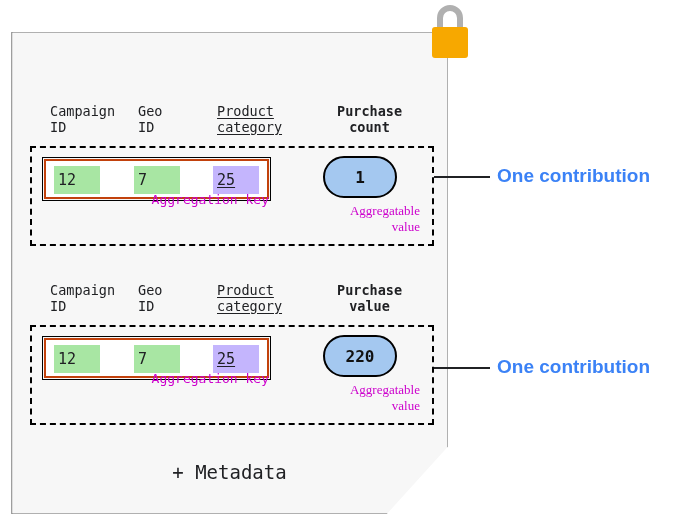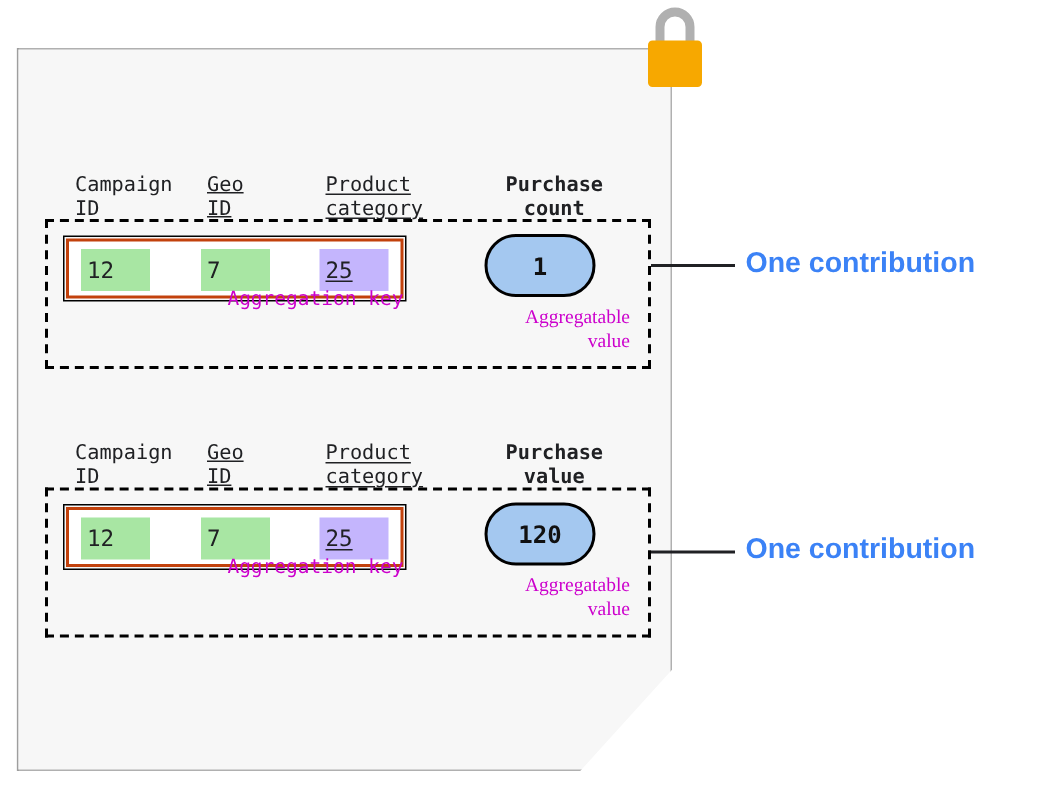--- a/index.html
+++ b/index.html
@@ -79,24 +79,24 @@
     font-size: 13.5px;
     line-height: 15.5px;
     color: #202124;
     white-space: pre;
   }
   .headers-1 { top: 100px; }
   .headers-2 { top: 279px; }
 
   .hdr {
     position: absolute;
-    top: 16px;
+    top: 4px;
   }
   .hdr-campaign { left: 0px; }
-  .hdr-geo      { left: 88px; text-decoration: underline; }
+  .hdr-geo      { left: 88px; }
   .hdr-product  { left: 167px; text-decoration: underline; text-underline-offset: 2px; }
   .hdr-purchase { left: 287px; font-weight: bold; text-align: center; }
 
   
   .key-box {
     position: absolute;
     left: 14px;
     top: 13px;
     width: 225px;
     height: 40px;
@@ -255,24 +255,25 @@
 
   <div class="block block-2">
     <div class="dashed-box"></div>
 
     <div class="key-box">
       <div class="chip chip-green chip-c1">12</div>
       <div class="chip chip-green chip-c2">7</div>
       <div class="chip chip-yellow chip-c3 chip-underline">25</div>
     </div>
 
-    <div class="pill">120</div>
+    <div class="pill">220</div>
 
     <div class="annot annot-key">Aggregation key</div>
     <div class="annot annot-value">Aggregatable
 value</div>
   </div>
 
   <div class="leader leader-2"></div>
   <div class="callout callout-2">One contribution</div>
 
+  <div class="metadata">+ Metadata</div>
 
 </div>
 
 </body></html>

